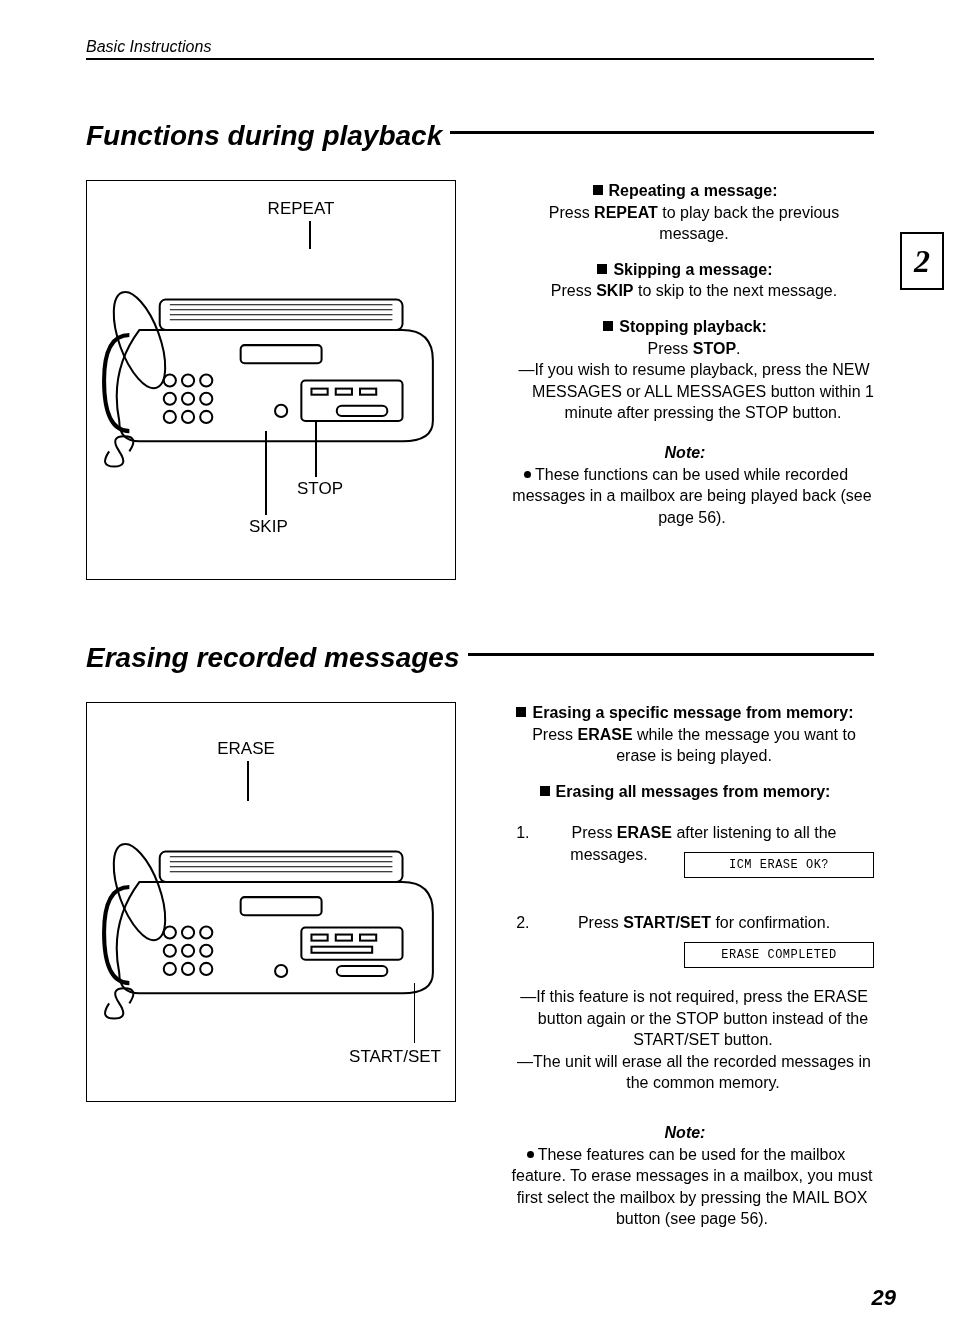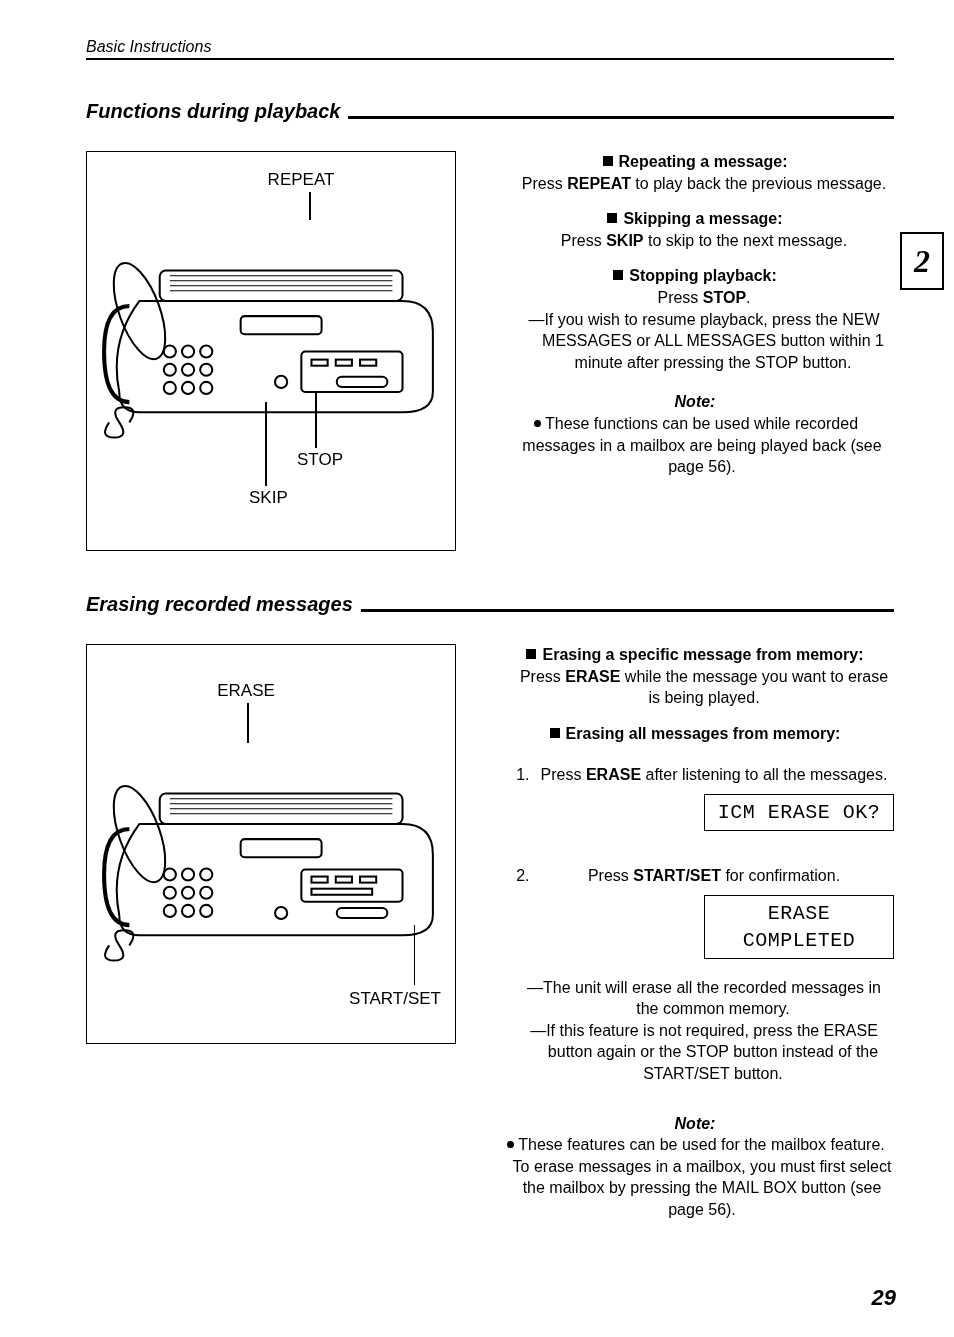--- a/index.html
+++ b/index.html
@@ -6,44 +6,45 @@
     margin: 0;
     padding: 0;
     background: #fff;
     font-family: Arial, Helvetica, sans-serif;
     color: #000;
   }
   .page {
     width: 954px;
     height: 1337px;
     box-sizing: border-box;
-    padding: 32px 60px 20px 86px;
+    padding: 32px 80px 20px 86px;
     position: relative;
   }
   .header-line {
     border-bottom: 2px solid #000;
     padding-bottom: 2px;
     margin-bottom: 40px;
     margin-top: 6px;
   }
   .header-text {
     font-style: italic;
     font-size: 16px;
   }
   .section-title-row {
     display: flex;
     align-items: center;
     margin-bottom: 28px;
   }
   .section-title {
-    font-size: 20px;
+    font-size: 28px;
     font-weight: bold;
     font-style: italic;
     white-space: nowrap;
     margin-right: 8px;
+    margin-top: 20px;
   }
   .title-rule {
     flex: 1;
     height: 3px;
     background: #000;
     position: relative;
     top: 6px;
   }
   .cols {
     display: flex;
@@ -108,21 +109,21 @@
     height: 7px;
     background: #000;
     border-radius: 50%;
     margin-right: 4px;
     position: relative;
     top: -2px;
   }
   .lcd {
     border: 1.5px solid #000;
     font-family: "Courier New", monospace;
-    font-size: 20px;
+    font-size: 12px;
     padding: 4px 10px;
     margin: 8px 0 14px 0;
     float: right;
     width: 190px;
     box-sizing: border-box;
     letter-spacing: 0.5px;
   }
   .clear { clear: both; }
   .chapter-tab {
     position: absolute;
@@ -308,22 +309,22 @@
             <span>Press </span><b>ERASE</b><span> after listening to all the messages.</span>
             <div class="lcd">ICM ERASE OK?</div>
             <div class="clear"></div>
           </li>
           <li>
             <span>Press </span><b>START/SET</b><span> for confirmation.</span>
             <div class="lcd">ERASE COMPLETED</div>
             <div class="clear"></div>
           </li>
         </ol>
+        <div class="indent dash-line" style="margin-left:36px;">—If this feature is not required, press the ERASE button again or the STOP button instead of the START/SET button.</div>
         <div class="indent dash-line" style="margin-left:36px;">—The unit will erase all the recorded messages in the common memory.</div>
-        <div class="indent dash-line" style="margin-left:36px;">—If this feature is not required, press the ERASE button again or the STOP button instead of the START/SET button.</div>
       </div>
 
       <div class="note-head" style="margin-top:28px;">Note:</div>
       <div class="note-body">
         <span class="dot"></span><span>These features can be used for the mailbox feature. To erase messages in a mailbox, you must first select the mailbox by pressing the MAIL BOX button (see page 56).</span>
       </div>
     </div>
   </div>
 
   <div class="page-num">29</div>

